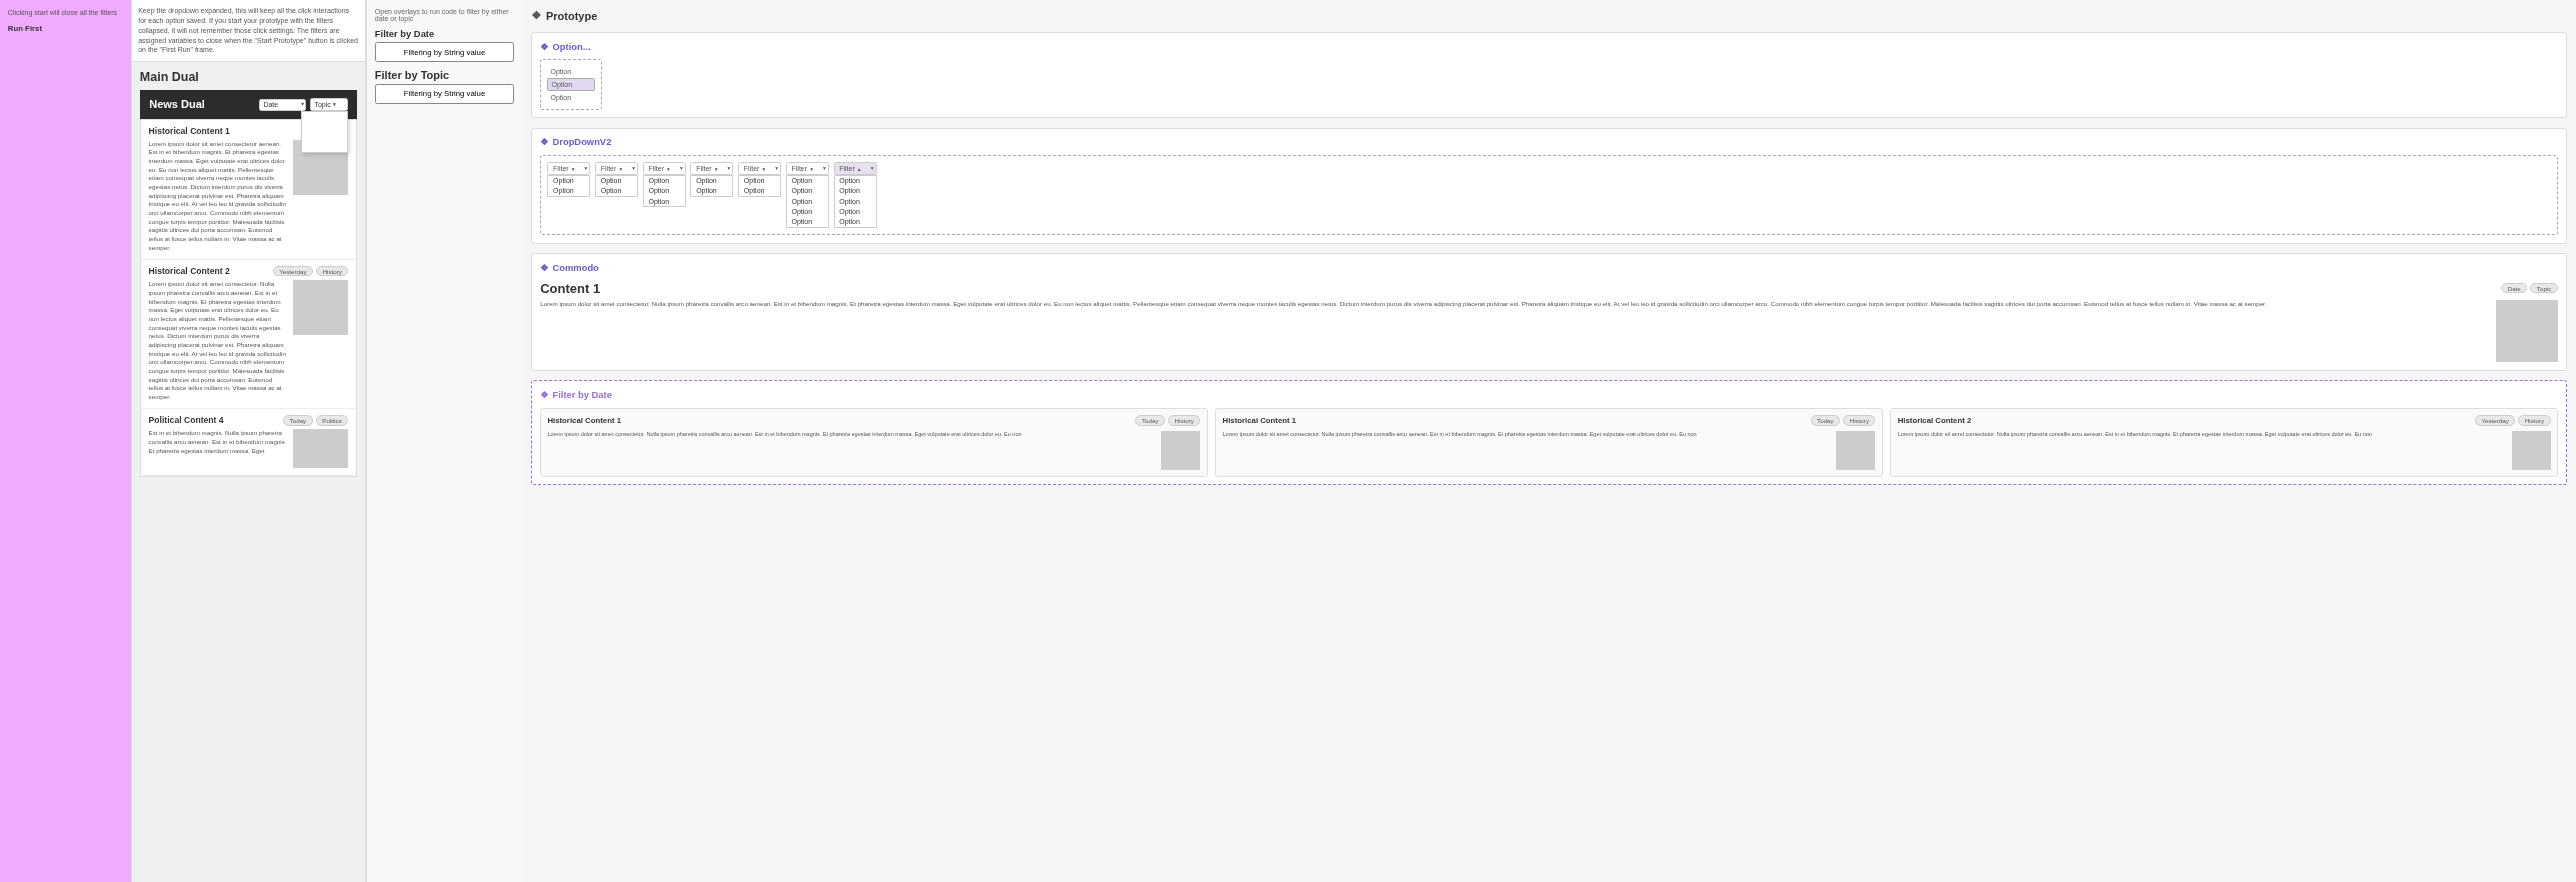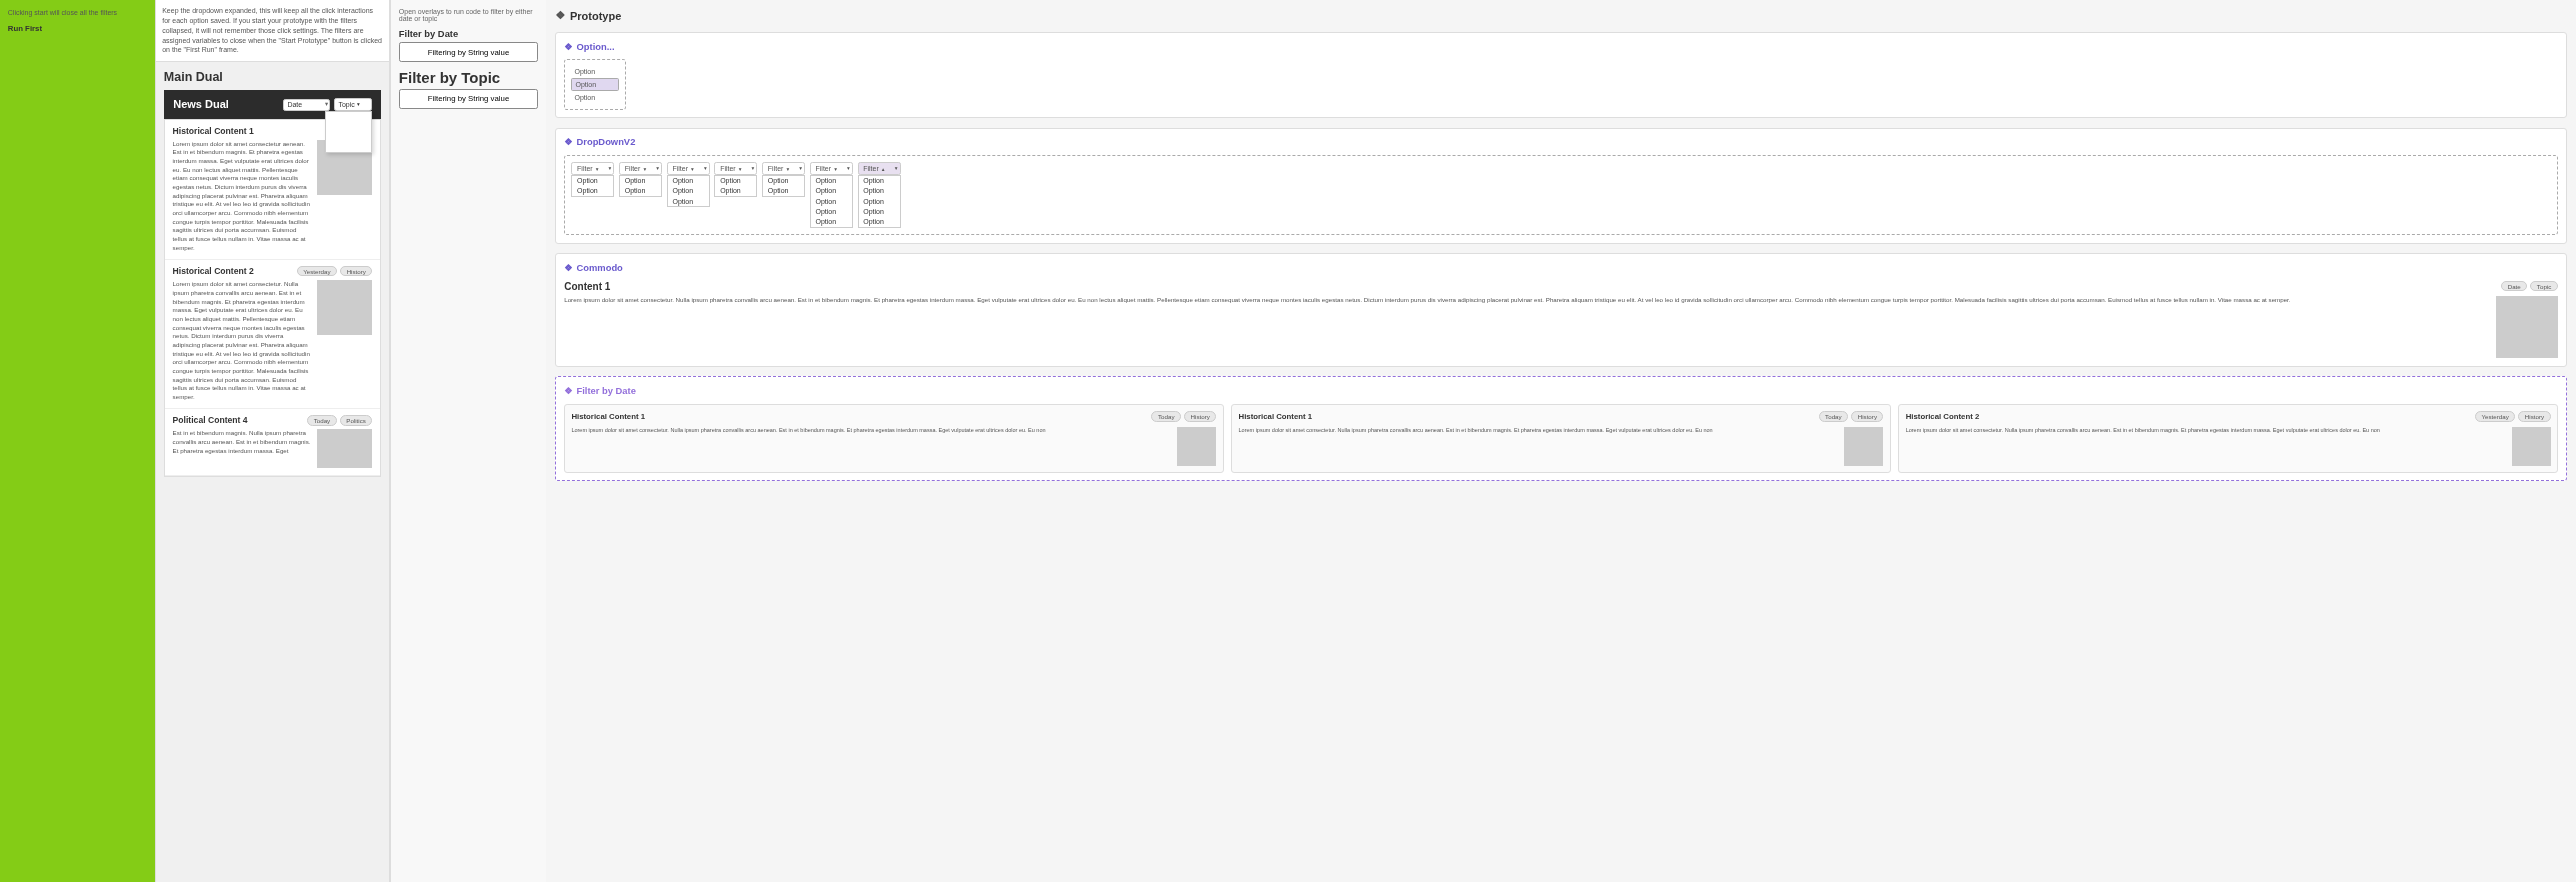--- a/index.html
+++ b/index.html
@@ -1,21 +1,21 @@
 <!DOCTYPE html>
 <html style="font-size:12.5px"><head>
   <meta charset="utf-8">
   <style>
     * { box-sizing: border-box; margin: 0; padding: 0; }
     body { font-family: Arial, sans-serif; background: #f0f0f0; font-size: 9.4px; color: #333; }
 
     .outer-container { display: flex; width: 100%; min-height: 100vh; }
 
     
-    .left-panel { width: 156px; background: #84cc16; border-right: 0.8px solid #ddd; padding: 7.8px; flex-shrink: 0; }
+    .left-panel { width: 132px; background: #f0abfc; border-right: 0.8px solid #ddd; padding: 7.8px; flex-shrink: 0; }
     .left-panel .hint-text { font-size: 7px; color: #555; margin-bottom: 6.2px; line-height: 1.4; }
     .run-first-label { font-size: 7.8px; font-weight: bold; color: #333; margin-bottom: 4.7px; }
     .dual-filtering-box { border: 1.6px solid #aaa; border-radius: 3.1px; padding: 9.4px; text-align: center; background: #fff; }
     .dual-filtering-title { font-size: 14px; font-weight: bold; color: #333; margin-bottom: 7.8px; line-height: 1.2; }
     .start-prototype-btn { background: #555; color: #fff; border: none; border-radius: 2.3px; padding: 3.9px 9.4px; font-size: 7.8px; cursor: pointer; }
     .middle-top-hint { font-size: 7px; color: #555; padding: 6.2px; background: #fff; border-bottom: 0.8px solid #ddd; line-height: 1.4; }
     .main-page-section { padding: 7.8px; }
     .main-page-title { font-size: 12.5px; font-weight: bold; color: #333; margin-bottom: 6.2px; }
     .news-site-header { background: #2c2c2c; color: #fff; padding: 7.8px 9.4px; display: flex; align-items: center; justify-content: space-between; margin-bottom: 0; }
     .news-site-title { font-size: 11px; font-weight: bold; }
@@ -32,21 +32,21 @@
     .tag { background: #e8e8e8; border: 0.8px solid #ccc; border-radius: 7.8px; padding: 0.8px 5.5px; font-size: 6.2px; color: #555; }
     .content-item-body { display: flex; gap: 6.2px; }
     .content-text { font-size: 6.2px; color: #555; line-height: 1.4; flex: 1; }
     .content-image { width: 55px; height: 55px; background: #ccc; flex-shrink: 0; }
 
     
     .filter-section { border-left: 0.8px solid #ddd; width: 156px; flex-shrink: 0; background: #f8f8f8; padding: 7.8px; }
     .filter-hint { font-size: 7px; color: #666; margin-bottom: 6.2px; }
     .filter-btn { background: #fff; border: 0.8px solid #888; border-radius: 2.3px; padding: 4.7px 11px; font-size: 7.8px; cursor: pointer; display: block; width: 100%; margin-bottom: 6.2px; text-align: center; }
     .filter-by-date-title { font-size: 9.4px; font-weight: bold; color: #333; margin: 6.2px 0 3.1px; }
-    .filter-by-topic-title { font-size: 15px; font-weight: bold; color: #333; margin: 6.2px 0 3.1px; }
+    .filter-by-topic-title { font-size: 11px; font-weight: bold; color: #333; margin: 6.2px 0 3.1px; }
 
     
     .right-panel { flex: 1; background: #f5f5f5; padding: 9.4px; overflow-x: auto; }
     .components-header { display: flex; align-items: center; gap: 4.7px; font-size: 11px; font-weight: bold; color: #333; margin-bottom: 9.4px; }
     .diamond-icon { color: #555; font-size: 11px; }
 
     .component-section { background: #fff; border: 0.8px solid #ddd; border-radius: 3.1px; padding: 7.8px; margin-bottom: 9.4px; }
     .component-section-title { display: flex; align-items: center; gap: 3.9px; font-size: 9.4px; font-weight: bold; color: #6a5acd; margin-bottom: 7.8px; }
 
     
@@ -58,21 +58,21 @@
     
     .dropdown-v2-row { display: flex; gap: 4.7px; flex-wrap: wrap; padding: 6.2px; border: 1.6px dashed #aaa; border-radius: 3.1px; }
     .dropdown-v2-select { display: flex; align-items: center; background: #fff; border: 0.8px solid #ccc; border-radius: 2.3px; padding: 1.6px 12.5px 1.6px 4.7px; font-size: 7px; color: #555; cursor: pointer; min-width: 39px; }
     .dropdown-v2-select::after { content: '▾'; position: absolute; right: 3.1px; top: 2.3px; font-size: 5.5px; }
 
     
     .content-comp-item { display: flex; gap: 7.8px; align-items: flex-start; }
     .content-comp-text { flex: 1; font-size: 6.2px; color: #555; line-height: 1.4; }
     .content-comp-image { width: 62px; height: 62px; background: #ccc; flex-shrink: 0; }
     .content-comp-header { display: flex; align-items: center; justify-content: space-between; margin-bottom: 4.7px; }
-    .content-comp-title { font-size: 10px; font-weight: bold; }
+    .content-comp-title { font-size: 13px; font-weight: bold; }
 
     
     .filter-date-section { border: 1.6px dashed #9370db; border-radius: 3.1px; padding: 7.8px; }
     .filter-date-title { font-size: 9.4px; font-weight: bold; color: #9370db; margin-bottom: 7.8px; display: flex; align-items: center; gap: 3.9px; }
     .filter-date-row { display: flex; gap: 7.8px; }
     .filter-date-card { flex: 1; border: 0.8px solid #ddd; border-radius: 3.1px; padding: 6.2px; background: #fafafa; }
     .filter-date-card-header { display: flex; align-items: center; justify-content: space-between; margin-bottom: 4.7px; }
     .filter-date-card-title { font-size: 7.8px; font-weight: bold; }
     .filter-date-card-body { display: flex; gap: 4.7px; }
     .filter-date-card-text { font-size: 5.5px; color: #555; line-height: 1.4; flex: 1; }

